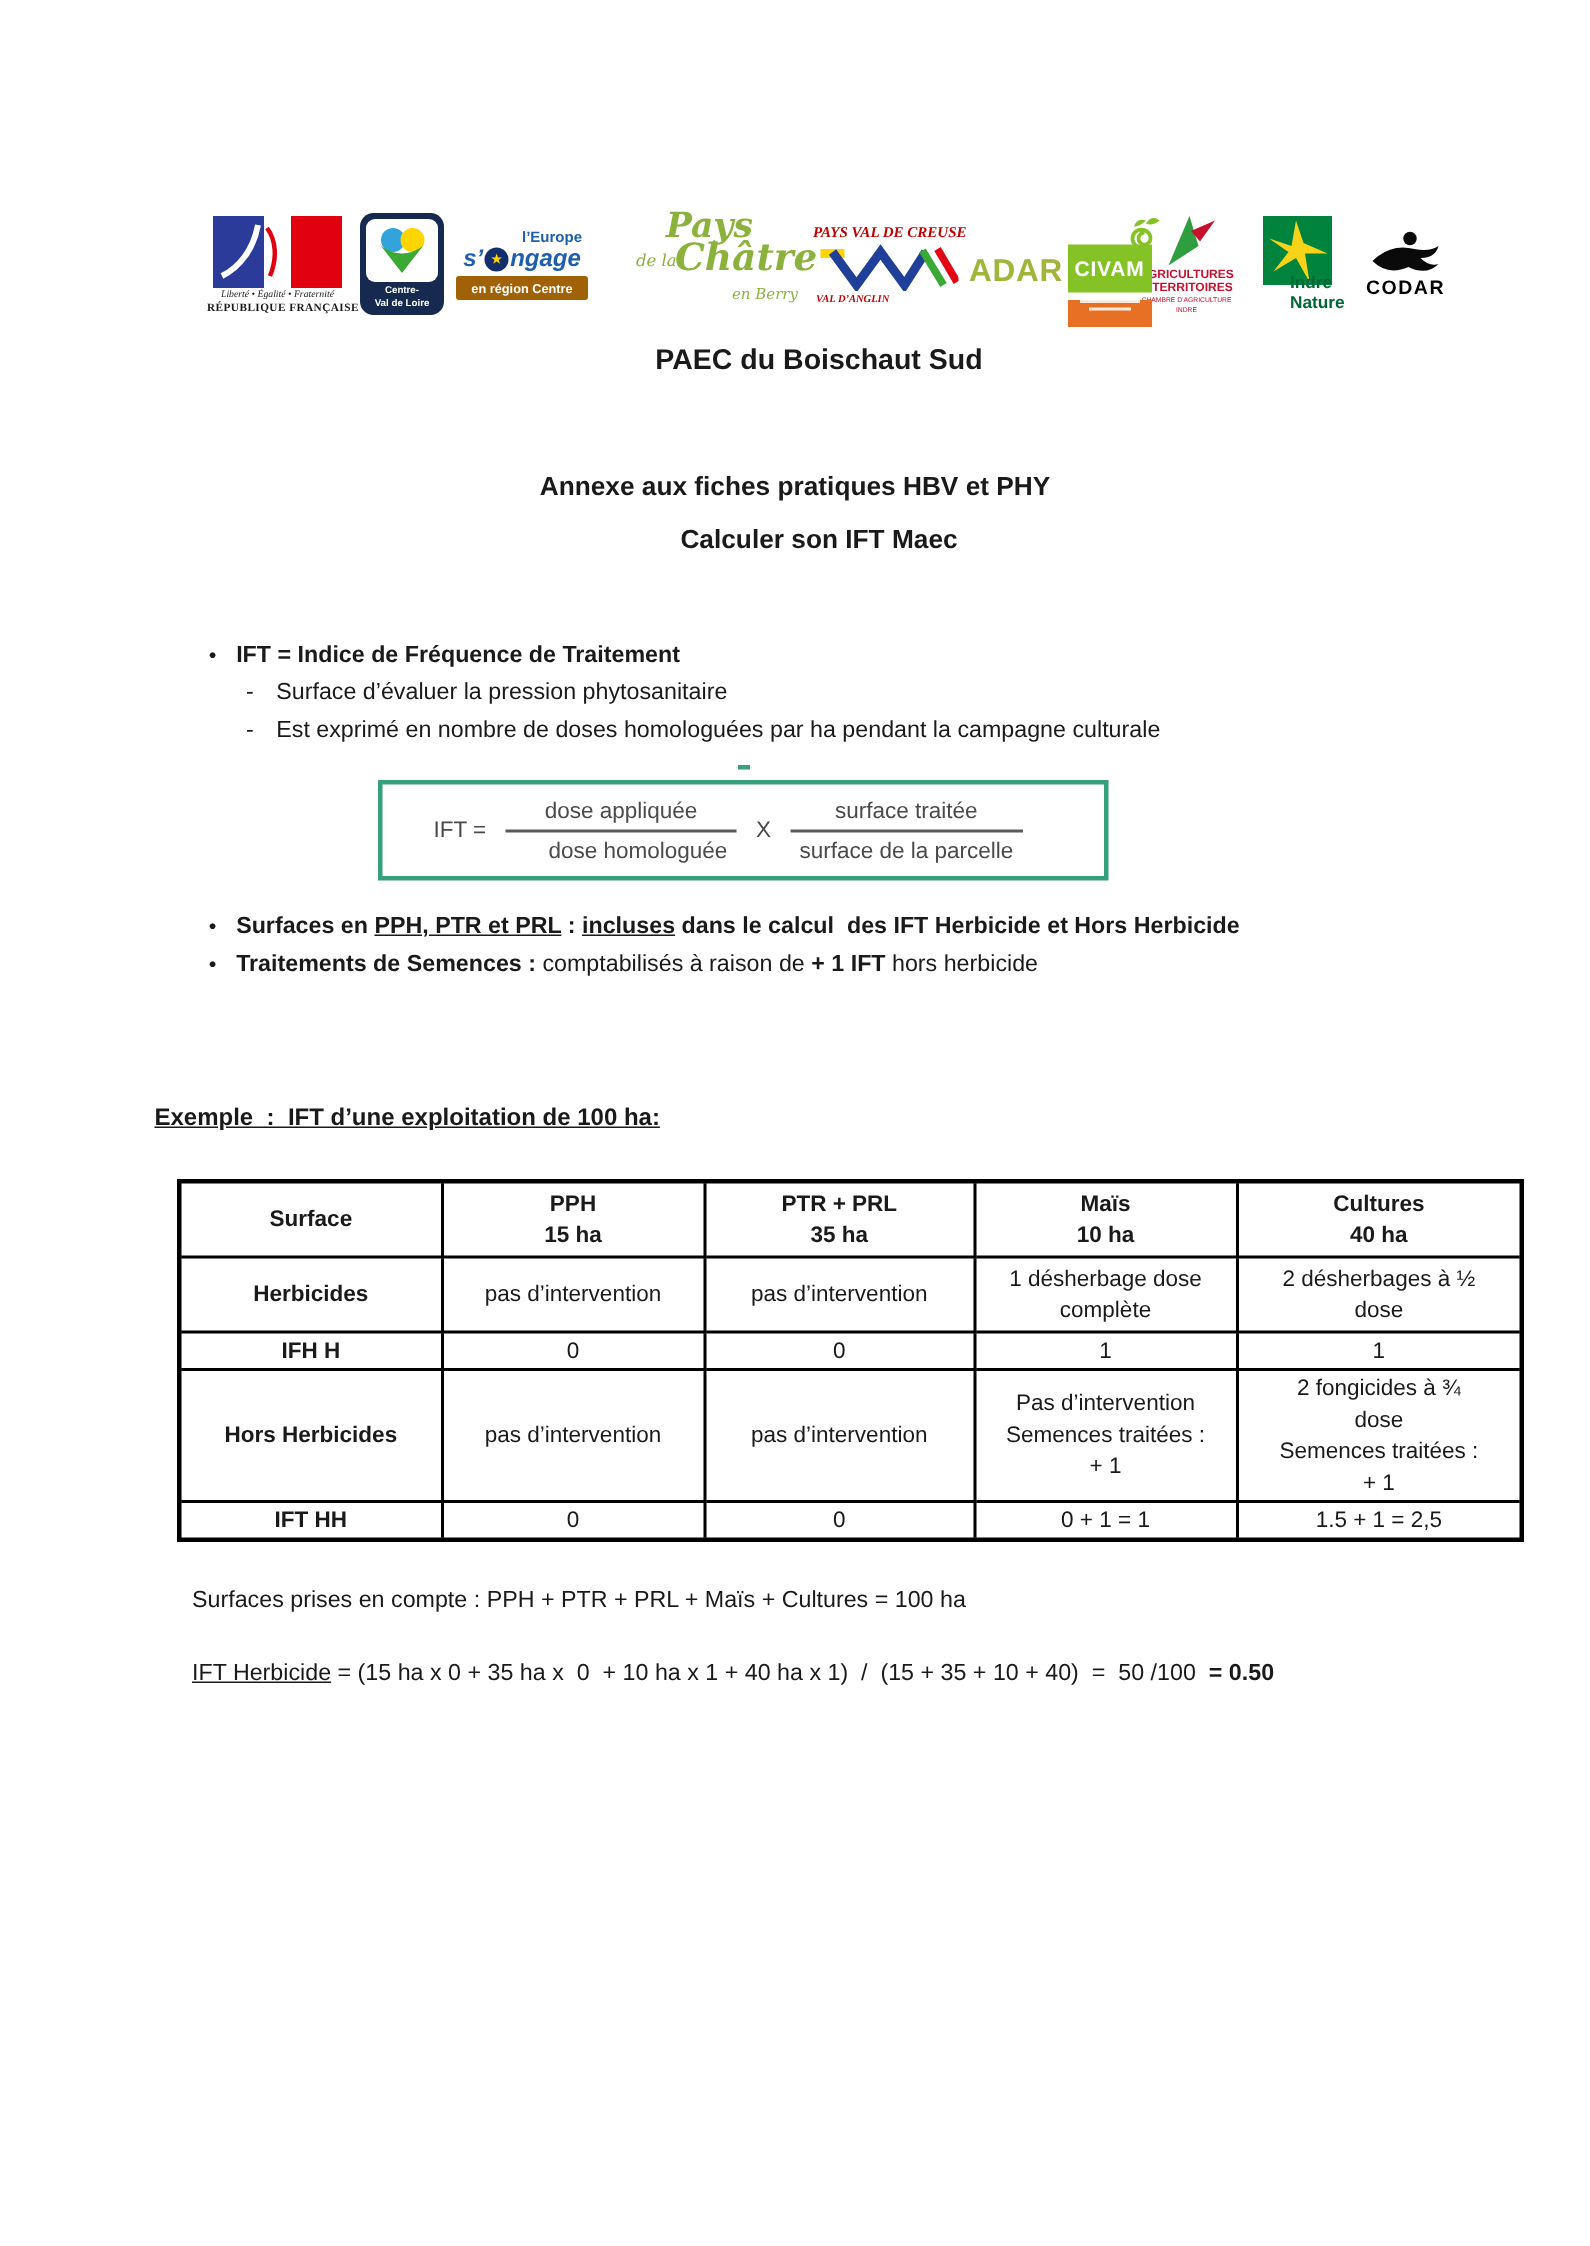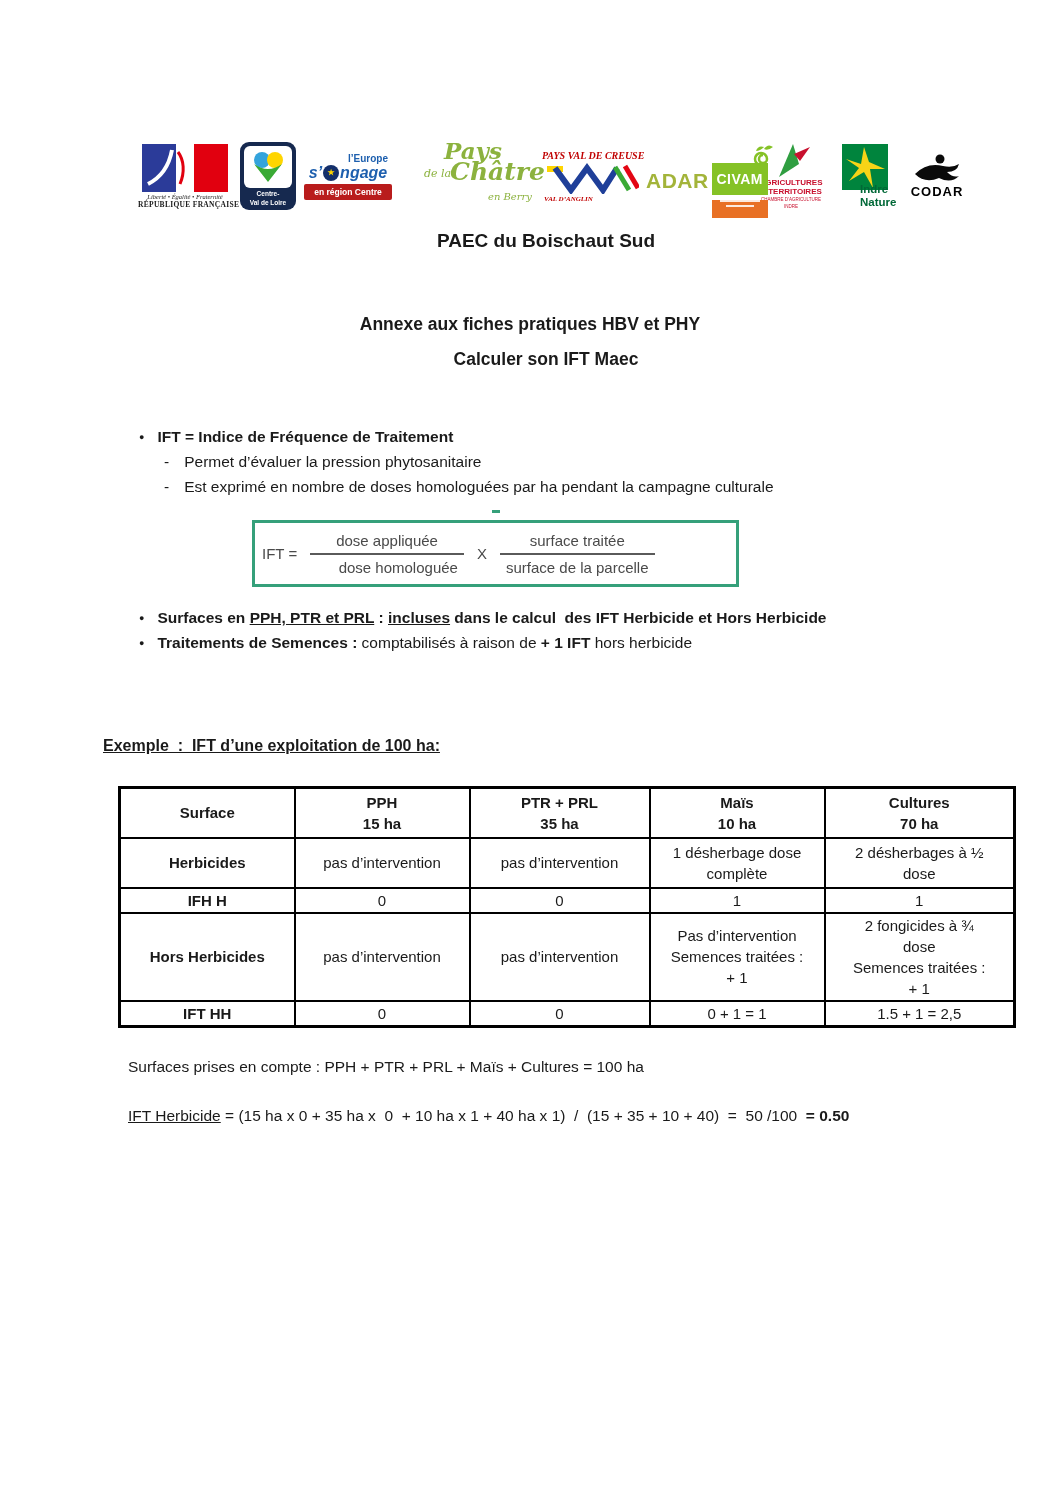--- a/index.html
+++ b/index.html
@@ -22,21 +22,21 @@
   .logo-cvl { margin-left:8px; position:relative; width:56px; height:68px; background:#16294f; border-radius:9px; }
   .cvl-inner { position:absolute; left:4px; top:4px; width:48px; height:42px; background:#fff; border-radius:6px; overflow:hidden; }
   .cvl-label { position:absolute; bottom:3px; left:0; width:100%; color:#fff; font-size:6.5px; font-weight:bold; text-align:center; line-height:1.3; }
   .cvl-label div { white-space:nowrap; }
 
   .logo-europe { margin-left:8px; width:88px; }
   .eu-line1 { color:#1d5fae; font-weight:bold; font-size:10px; text-align:right; padding-right:4px; }
   .eu-line2 { color:#1d5fae; font-weight:bold; font-style:italic; font-size:16px; display:flex; align-items:center; justify-content:center; }
   .eu-circle { display:inline-flex; width:16px; height:16px; border-radius:50%; background:#132f6b; color:#ffd500;
                font-size:8px; font-style:normal; align-items:center; justify-content:center; margin:0 1px; }
-  .eu-bar { background:#b91c1c; color:#fff; font-size:8.5px; font-weight:bold; text-align:center; padding:3px 2px; margin-top:2px; border-radius:2px; white-space:nowrap; }
+  .eu-bar { background:#a16207; color:#fff; font-size:8.5px; font-weight:bold; text-align:center; padding:3px 2px; margin-top:2px; border-radius:2px; white-space:nowrap; }
 
   .logo-chatre { margin-left:26px; position:relative; width:116px; height:74px; color:#8cb23e;
                  font-family:"DejaVu Serif", serif; font-style:italic; }
   .ch-pays   { position:absolute; left:26px; top:-2px; font-size:23px; font-weight:bold; }
   .ch-dela   { position:absolute; left:6px;  top:28px; font-size:11px; }
   .ch-chatre { position:absolute; left:32px; top:18px; font-size:25px; font-weight:bold; }
   .ch-berry  { position:absolute; right:2px; top:52px; font-size:10px; }
 
   .logo-creuse { margin-left:8px; width:100px; color:#c00000; }
   .vc-top    { font-family:"Liberation Serif", serif; font-style:italic; font-weight:bold; font-size:10px; text-align:center; white-space:nowrap; }
@@ -77,21 +77,21 @@
   .b-row { display:flex; align-items:baseline; }
   .bullet-glyph { font-size:9px; margin-right:13px; position:relative; top:-2px; }
   .intro-heading { font-weight:bold; }
   .sub-row { display:flex; margin-left:25px; margin-top:7px; }
   .dash-glyph { margin-right:15px; }
 
   
   .formula-tick { position:absolute; left:492px; top:510px; width:8px; height:3px; background:#35a07a; }
   .formula-box { position:absolute; left:252px; top:520px; width:487px; height:67px; border:3px solid #35a07a;
                  display:flex; align-items:center; color:#4a4a4a; font-size:15px; }
-  .ift-eq { margin-left:7px; }
+  .ift-eq { margin-left:34px; }
   .frac { text-align:center; margin-left:13px; }
   .frac .num { padding:0 26px 4px; border-bottom:2px solid #5a5a5a; white-space:nowrap; }
   .frac .den { padding:4px 6px 0; white-space:nowrap;text-align:right; }
   .times { margin-left:13px; }
 
   
   .bullets2 { position:absolute; left:139px; top:609px; font-size:15.5px; }
   .bullets2 .b-row + .b-row { margin-top:7px; }
   .bold { font-weight:bold; }
   .bu { font-weight:bold; text-decoration:underline; }
@@ -229,21 +229,21 @@
   <div class="subtitle subtitle-1">Annexe aux fiches pratiques HBV et PHY</div>
   <div class="subtitle subtitle-2">Calculer son IFT Maec</div>
 
   <div class="intro">
     <div class="b-row">
       <span class="bullet-glyph">●</span>
       <span class="intro-heading">IFT = Indice de Fréquence de Traitement</span>
     </div>
     <div class="sub-row">
       <span class="dash-glyph">-</span>
-      <span>Permet d’évaluer la pression phytosanitaire</span>
+      <span>Surface d’évaluer la pression phytosanitaire</span>
     </div>
     <div class="sub-row">
       <span class="dash-glyph">-</span>
       <span>Est exprimé en nombre de doses homologuées par ha pendant la campagne culturale</span>
     </div>
   </div>
 
   <div class="formula-tick"></div>
   <div class="formula-box">
     <span class="ift-eq">IFT =</span>
@@ -282,21 +282,21 @@
     <tbody>
       <tr class="hdr r-head">
         <td>Surface</td>
         <td>PPH
 15 ha</td>
         <td>PTR + PRL
 35 ha</td>
         <td>Maïs
 10 ha</td>
         <td>Cultures
-70 ha</td>
+40 ha</td>
       </tr>
       <tr class="r-herb">
         <td class="rowlabel">Herbicides</td>
         <td>pas d’intervention</td>
         <td>pas d’intervention</td>
         <td>1 désherbage dose
 complète</td>
         <td>2 désherbages à ½
 dose</td>
       </tr>

